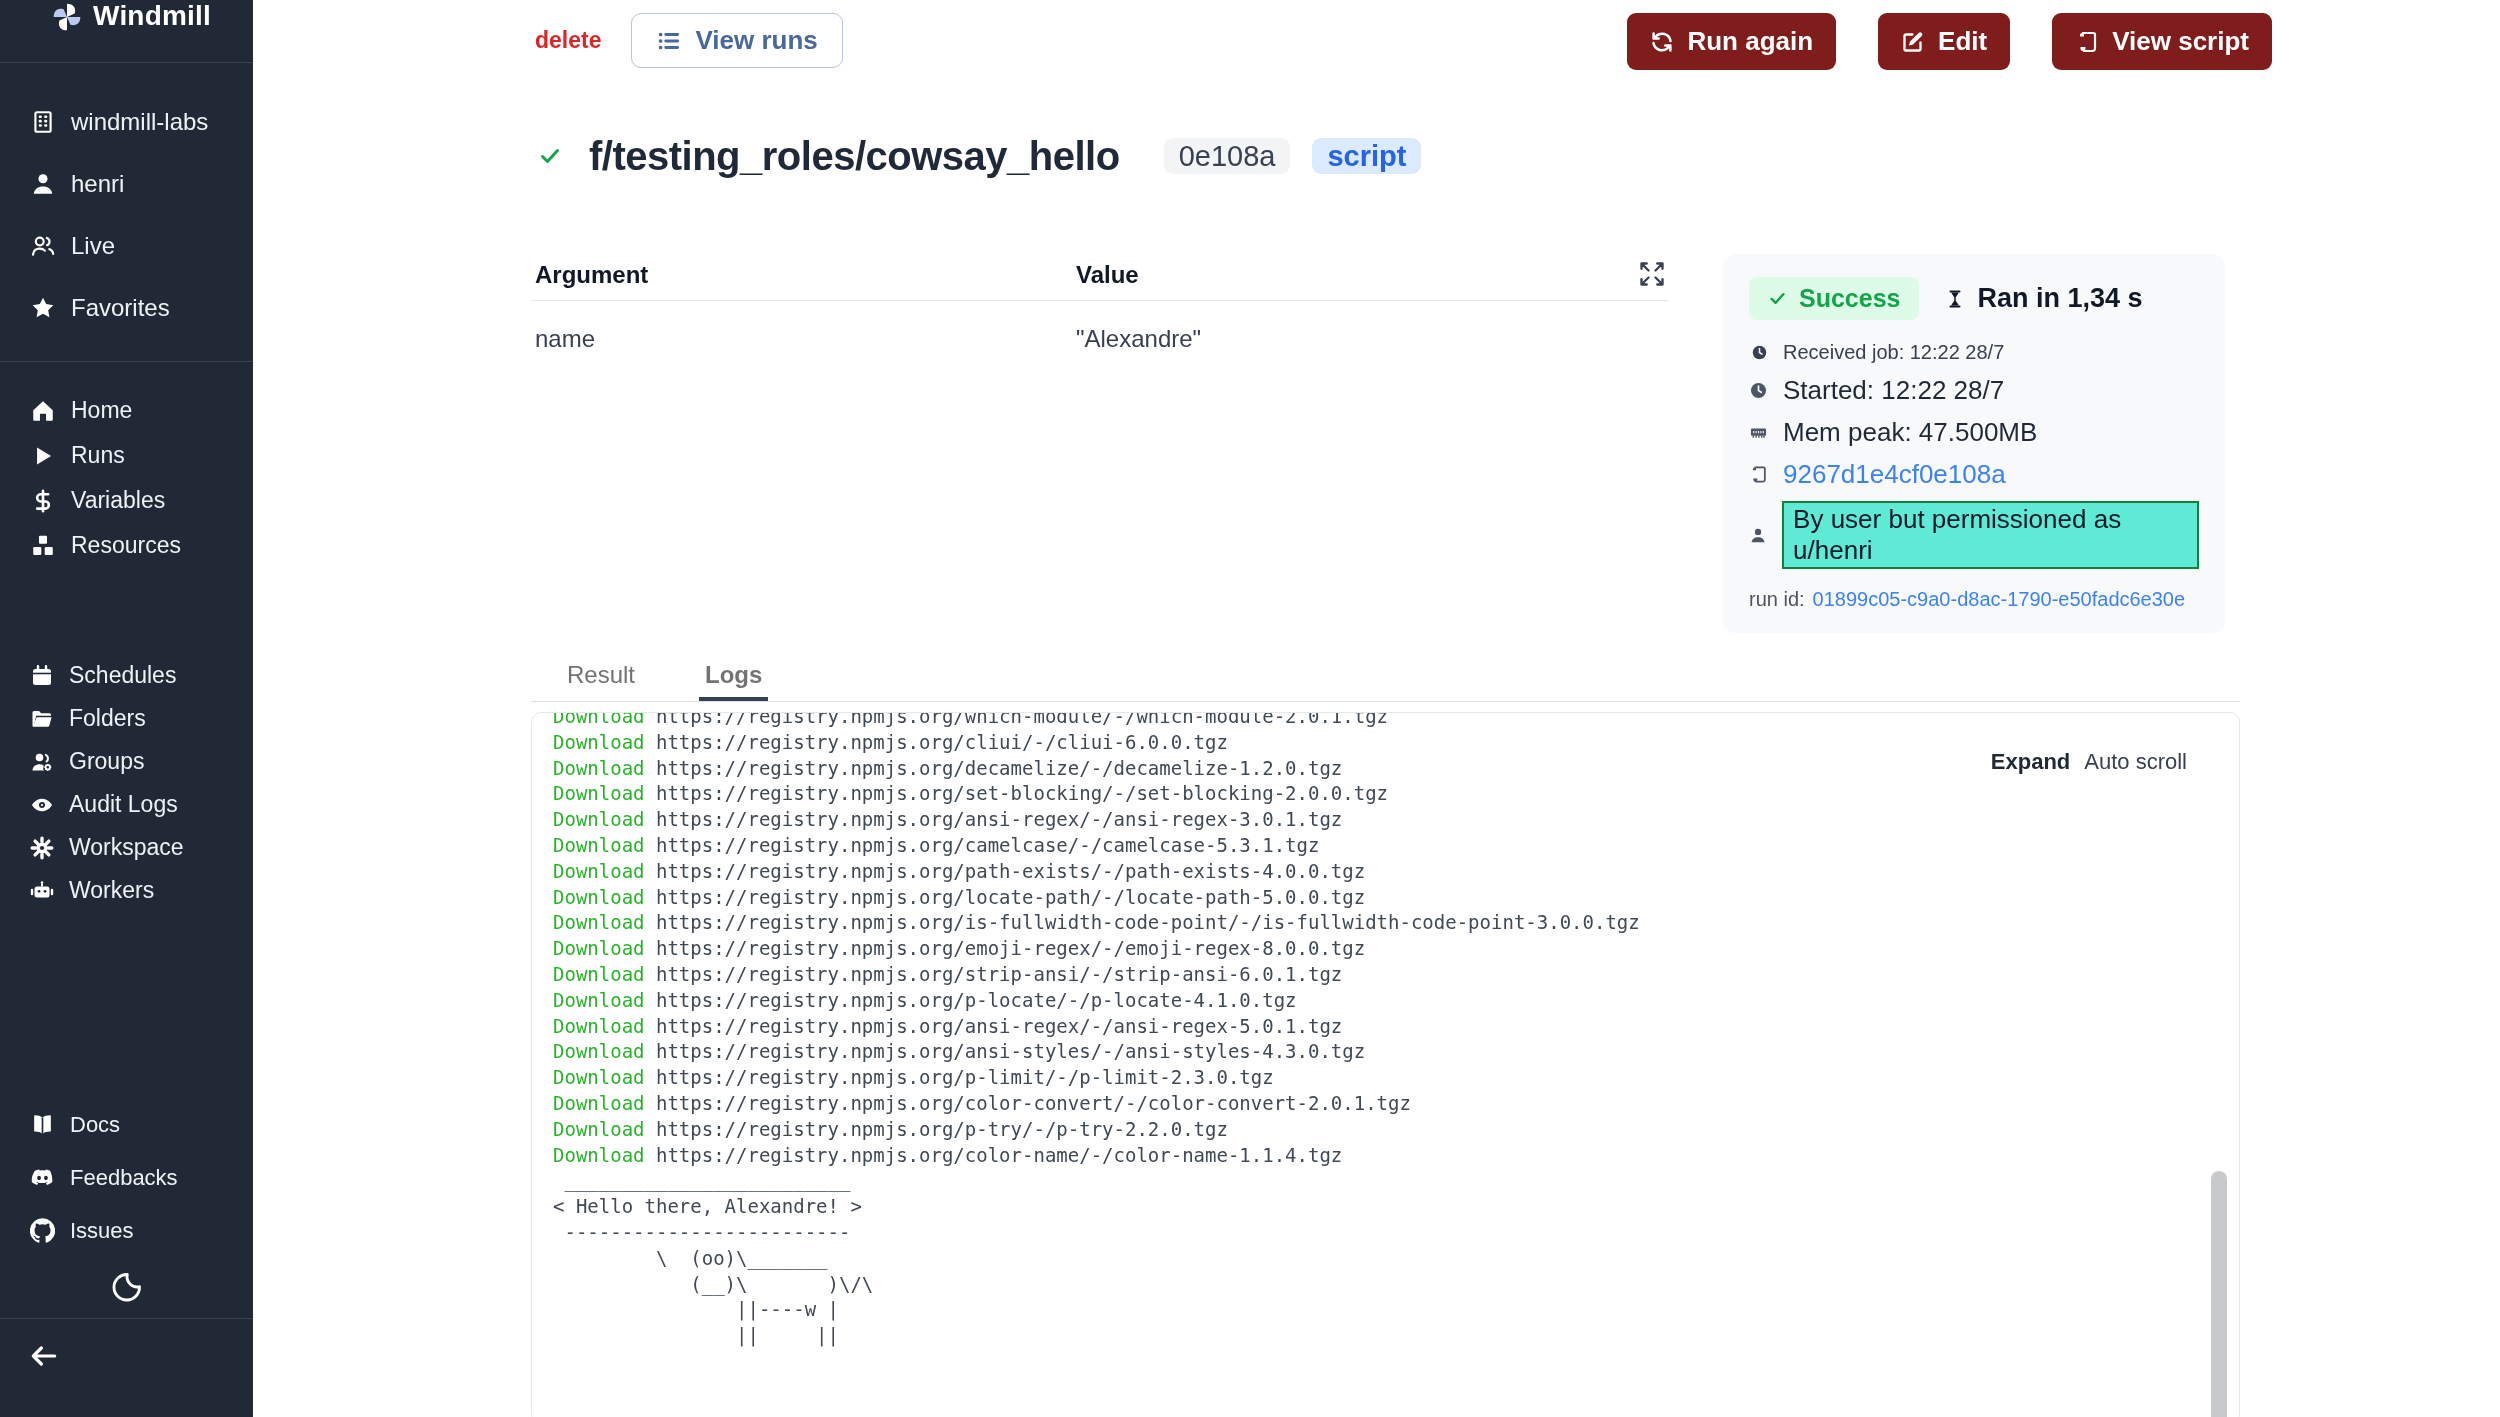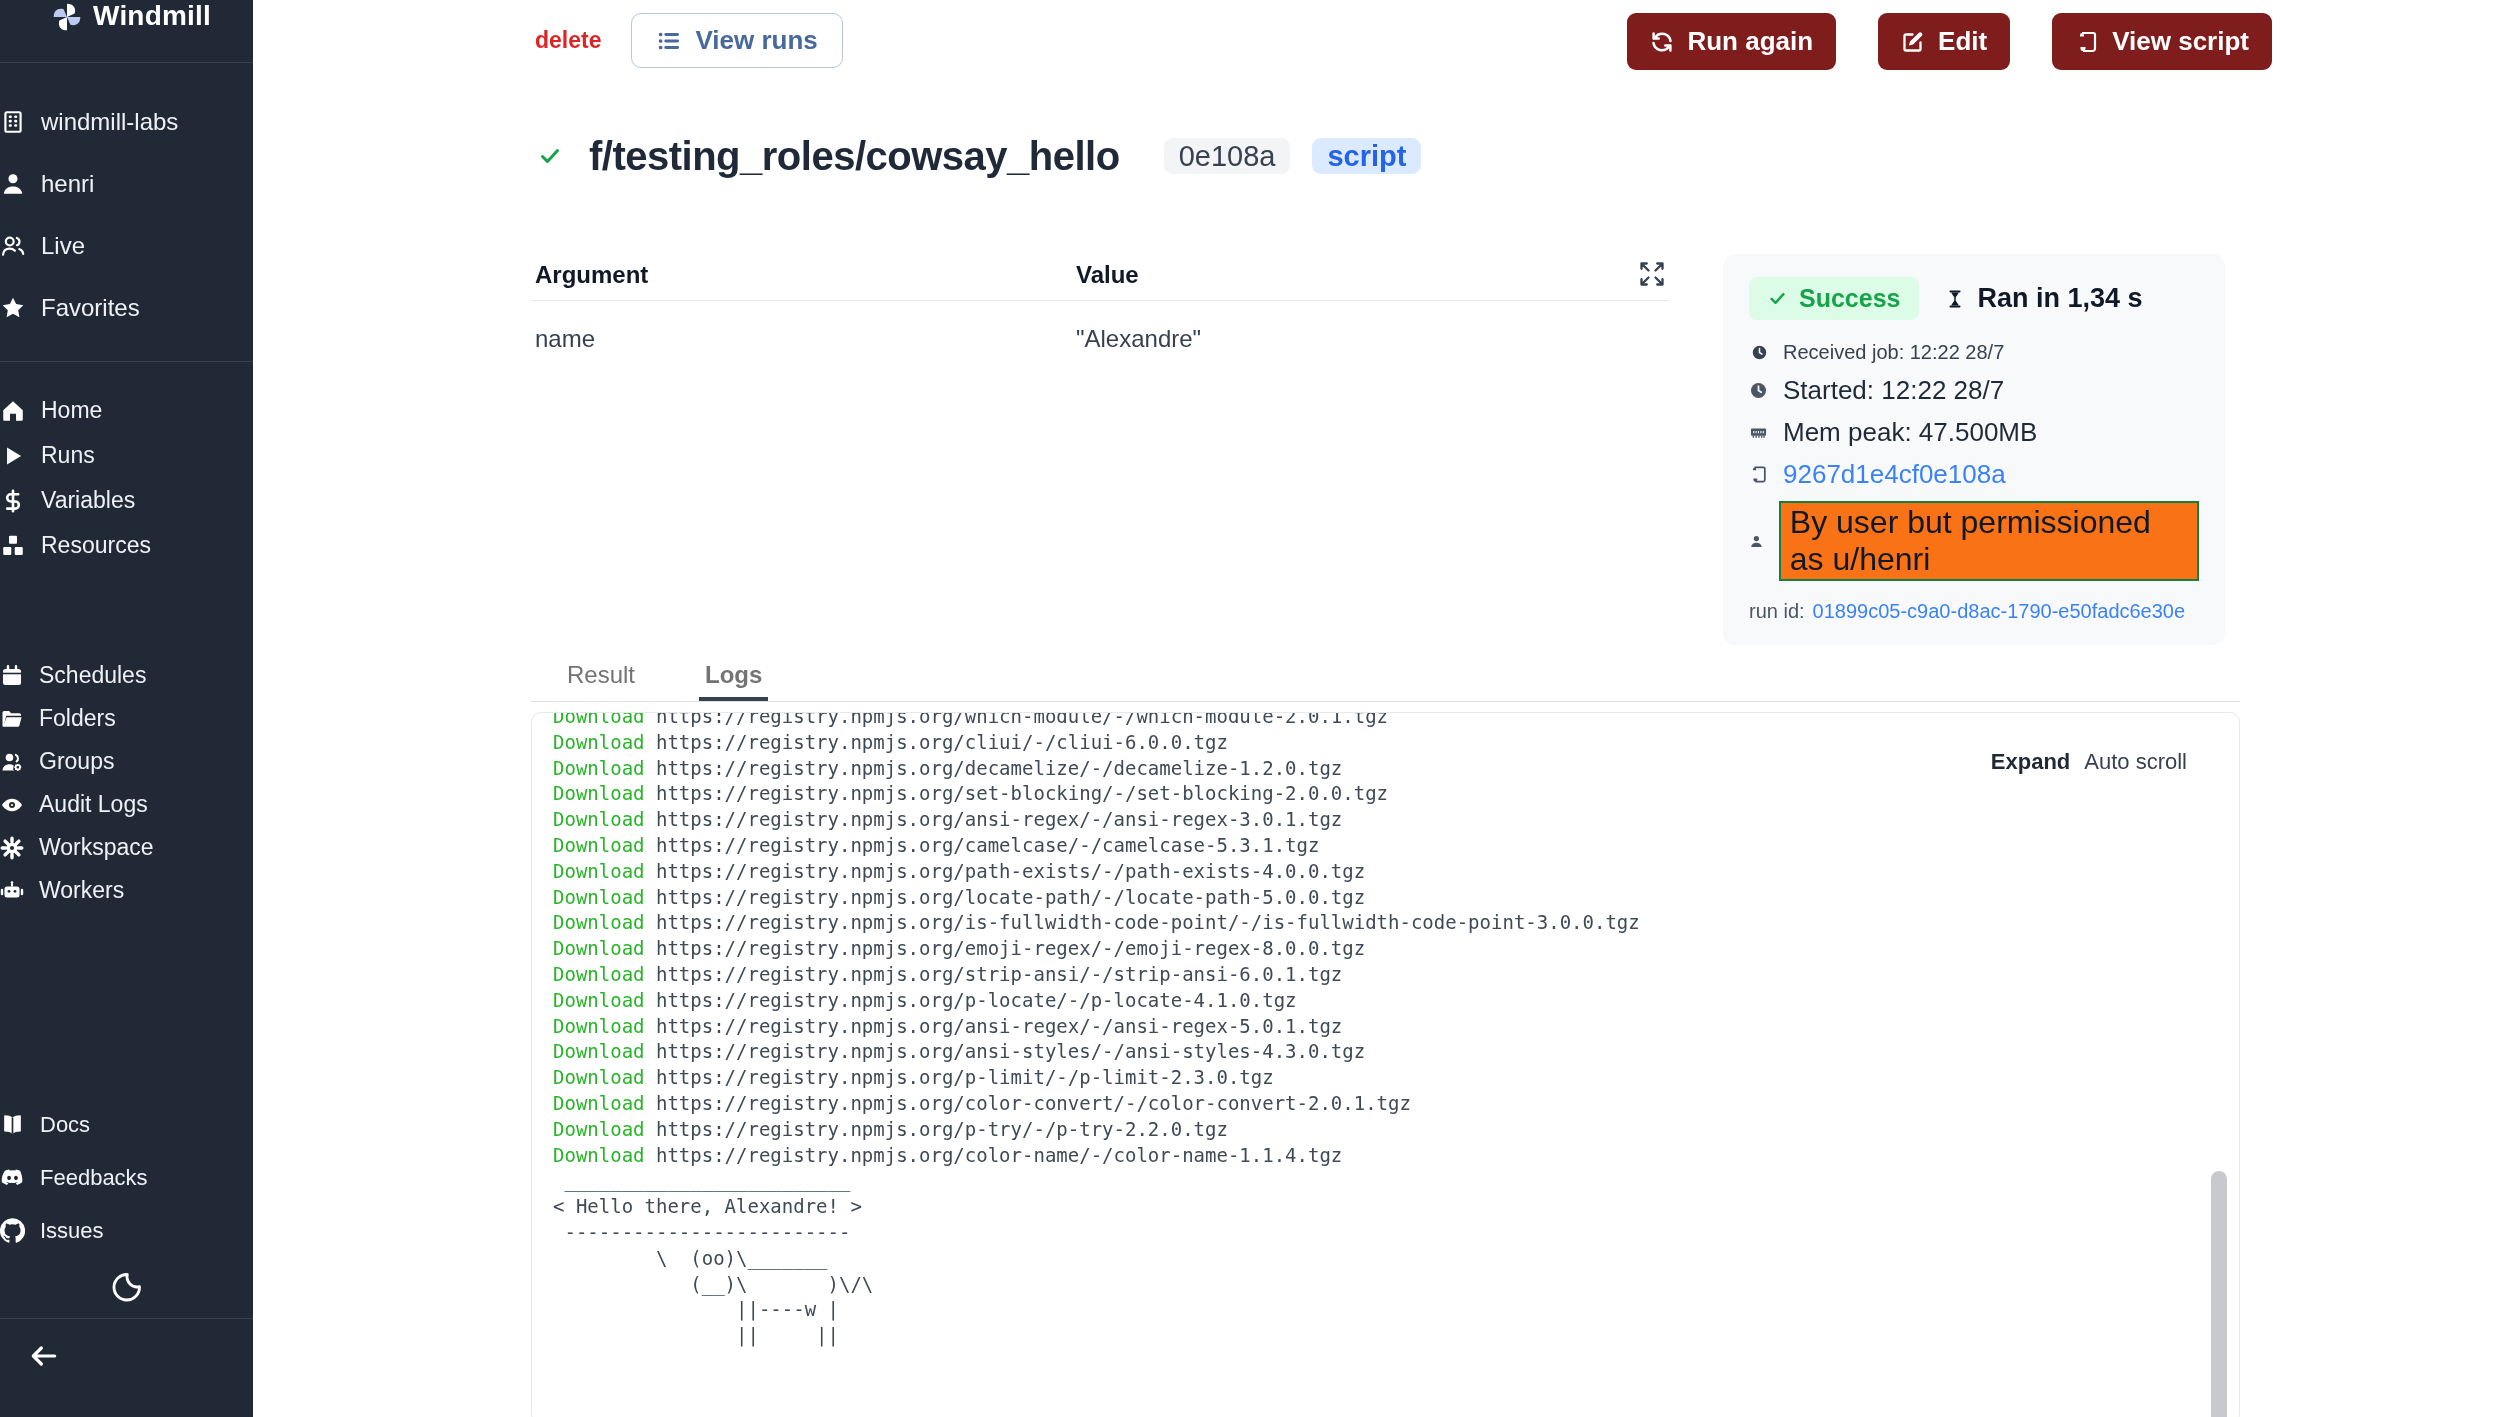--- a/index.html
+++ b/index.html
@@ -4,21 +4,21 @@
 <style>
   html,body{margin:0;padding:0;width:2500px;height:1417px;overflow:hidden;background:#ffffff;
     font-family:"Liberation Sans",sans-serif;-webkit-font-smoothing:antialiased;}
   .abs{position:absolute}
 
   
   #sidebar{position:absolute;left:0;top:0;width:253px;height:1417px;background:#222936;color:#f1f5f9;z-index:5}
   .sb-logo{height:62px;display:flex;align-items:flex-start;padding-left:50px;gap:9px;border-bottom:1px solid #3a4252;cursor:pointer}
   .sb-logo .brand{font-size:28px;font-weight:700;color:#ffffff;letter-spacing:.2px}
   .sb-sec{display:block}
-  .sb-item{display:flex;align-items:center;cursor:pointer;color:#eef2f7}
+  .sb-item{display:flex;align-items:center;padding-left:30px;cursor:pointer;color:#eef2f7}
   .sb-ico{width:26px;height:26px;flex:0 0 26px;display:flex;align-items:center;justify-content:center;color:#ffffff}
   .sb-ico svg{width:100%;height:100%}
   .sb-label{margin-left:15px;font-size:23px;font-weight:500;white-space:nowrap}
   .sec-ws{padding-top:28px}
   .sec-ws .sb-item{height:62px}
   .sec-ws .sb-label{font-size:24px}
   .sec-ws{border-bottom:1px solid #3a4252;padding-bottom:22px}
   .sec-nav{padding-top:26px}
   .sec-nav .sb-item{height:45px}
   .sec-admin{margin-top:86px}
@@ -73,21 +73,21 @@
   #status-badge .cico{width:19px;height:19px;color:#16a34a}
   #status-badge span{font-size:25px;font-weight:600;color:#16a34a}
   #duration{display:flex;align-items:center;gap:12px;font-size:27px;font-weight:600;color:#111827}
   .cico{display:inline-flex;width:20px;height:20px;color:#374151}
   .cico svg{width:100%;height:100%}
   #received-row{margin-top:21px;gap:15px;font-size:20px;font-weight:500;color:#374151;padding-left:2px}
   #received-row .cico{width:17px;height:17px}
   .big-row{margin-top:11px;gap:15px;font-size:26px;color:#1f2937}
   .big-row .cico{width:19px;height:19px;color:#4b5563}
   a.lnk{color:#3b82f6;text-decoration:none;cursor:pointer}
-  #perm-box{border:2px solid #15803d;background:#f97316;padding:1px 9px;font-size:32px;color:#111827}
+  #perm-box{border:2px solid #15803d;background:#5eead4;padding:1px 9px;font-size:26px;color:#111827}
   #runid-row{margin-top:19px;font-size:20px;color:#4b5563;gap:8px}
 
   
   #tabs{left:531px;top:658px;width:1709px;height:44px;display:flex;align-items:flex-end;gap:58px;padding-left:30px;
     box-sizing:border-box;border-bottom:1px solid #dbe0e6}
   .tab{font-size:24px;color:#737373;padding:0 6px 12px;cursor:pointer}
   .tab.active{font-weight:600;box-shadow:inset 0 -4px 0 0 #374151}
 
   
   #log-panel{left:531px;top:712px;width:1709px;height:712px;box-sizing:border-box;background:#fff;

